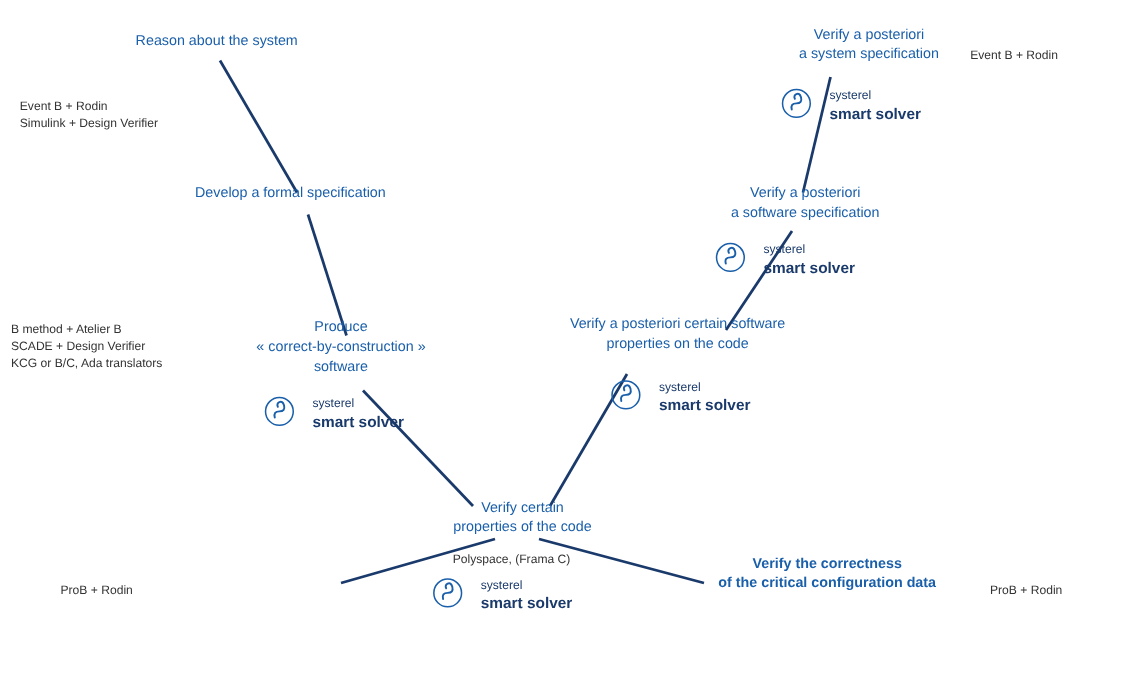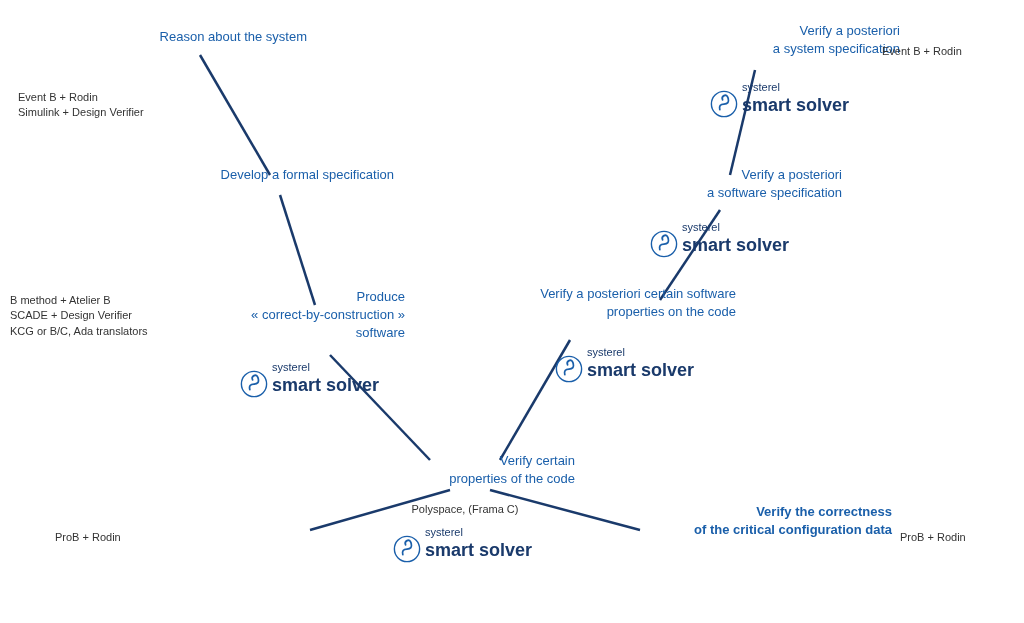--- a/index.html
+++ b/index.html
@@ -14,57 +14,57 @@
 
     .diagram-container {
       width: 1024px;
       height: 623px;
       position: relative;
     }
 
     
     .node {
       position: absolute;
-      text-align: right;
+      text-align: center;
       color: #1a3a6b;
       font-size: 13px;
       line-height: 1.4;
     }
 
     .node.blue { color: #1a5faa; }
     .node.small { font-size: 11px; color: #333; }
 
     
     .lines-svg {
       position: absolute;
       top: 0; left: 0;
       width: 1024px;
       height: 623px;
       pointer-events: none;
     }
 
     
     .systerel-logo {
       display: flex;
-      align-items: flex-end;
-      gap: 4px;
+      align-items: flex-start;
+      gap: 16px;
     }
     .systerel-logo .s-icon {
       width: 28px;
       height: 28px;
     }
     .systerel-logo .s-text {
       font-size: 11px;
       color: #1a3a6b;
       line-height: 1.3;
     }
     .systerel-logo .s-text span {
       display: block;
     }
-    .systerel-logo .s-text .smart { font-weight: bold; font-size: 18px; }
+    .systerel-logo .s-text .smart { font-weight: bold; font-size: 14px; }
   </style>
 </head>
 <body>
 
 <div class="diagram-container">
 
   <svg class="lines-svg">
 
     <line x1="200" y1="55" x2="270" y2="175" stroke="#1a3a6b" stroke-width="2.5"></line>
 

